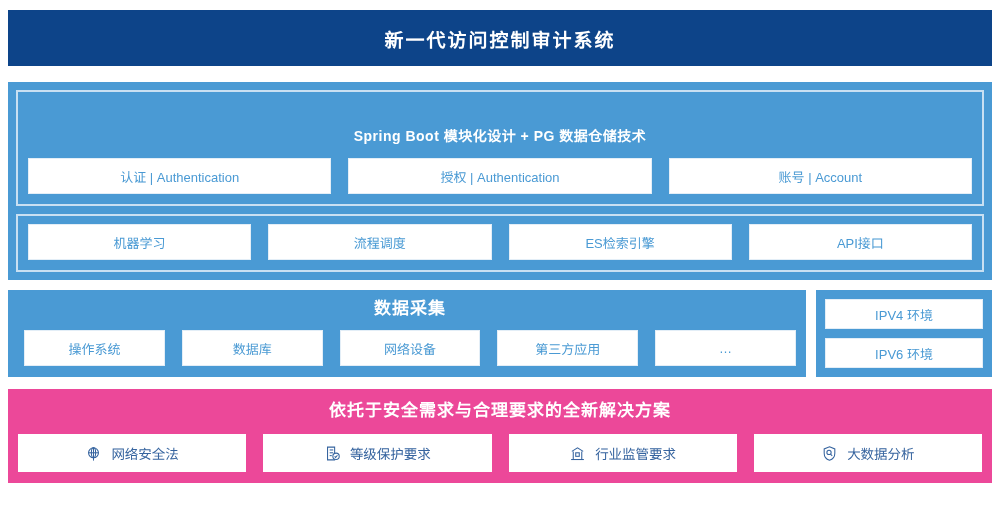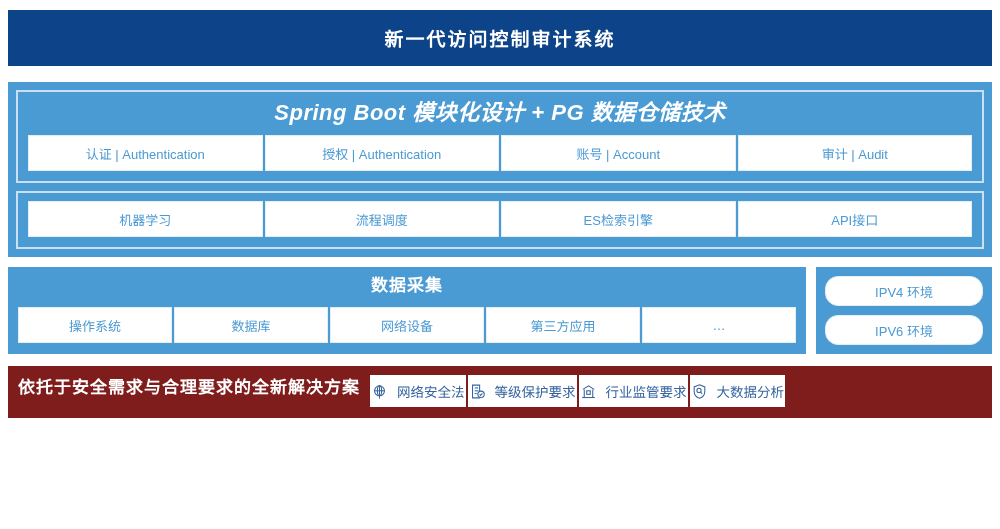--- a/index.html
+++ b/index.html
@@ -33,21 +33,20 @@
     background: #0d4489;
     display: flex;
     align-items: center;
     justify-content: center;
   }
   .header-title {
     font-size: 19px;
     font-weight: bold;
     letter-spacing: 2px;
     color: #ffffff;
-    font-family: Liberation Mono, monospace;
   }
 
   
   .section {
     margin: 0 8px;
     background: #4a9ad4;
     box-sizing: border-box;
   }
   .section.upper {
     margin-top: 16px;
@@ -68,28 +67,28 @@
 
   .panel-title {
     text-align: center;
     font-size: 17px;
     font-weight: bold;
     color: #ffffff;
     line-height: 26px;
     letter-spacing: 1px;
   }
   .panel-title.italic {
-    font-style: italic;
-    font-size: 22px;
+    font-size: 14px;
     letter-spacing: 0.5px;
+    margin-top: 23px;
   }
 
   .row {
     display: flex;
-    gap: 2px;
+    gap: 17px;
   }
   .row > .cell { flex: 1 1 0; }
 
   .cell {
     background: #ffffff;
     border: 1px solid #e3eef7;
     color: #4a9ad4;
     font-size: 13px;
     height: 36px;
     display: flex;
@@ -102,55 +101,55 @@
   
   .band {
     margin: 10px 8px 0 8px;
     display: flex;
     gap: 10px;
     align-items: stretch;
   }
   .band-main {
     flex: 1 1 auto;
     background: #4a9ad4;
-    padding: 6px 10px 10px 10px;
+    padding: 6px 10px 10px 16px;
     box-sizing: border-box;
     display: flex;
     flex-direction: column;
     gap: 8px;
   }
   .band-side {
     width: 176px;
     flex: 0 0 176px;
     background: #4a9ad4;
     padding: 9px;
     box-sizing: border-box;
     display: flex;
     flex-direction: column;
     justify-content: center;
     gap: 9px;
   }
-  .band-side .cell { height: 30px; font-size: 13px; border-radius: 13px; }
+  .band-side .cell { height: 30px; font-size: 13px; }
 
   
   .section.bottom {
     margin-top: 12px;
-    background: #7f1d1d;
+    background: #ec4899;
     padding: 9px 10px 11px 10px;
     display: flex;
-    flex-direction: row;
+    flex-direction: column;
     gap: 10px;
   }
   .section.bottom .panel-title {
     font-size: 17px;
     letter-spacing: 1px;
   }
   .section.bottom .cell {
     color: #36649f;
-    height: 32px;
+    height: 38px;
     border: 1px solid #ffffff;
     gap: 9px;
     font-size: 13.5px;
   }
   .cell-icon {
     width: 17px;
     height: 17px;
     display: inline-flex;
     align-items: center;
     justify-content: center;
@@ -173,23 +172,20 @@
       <div class="panel-title italic">Spring Boot 模块化设计 + PG 数据仓储技术</div>
       <div class="row">
         <div class="cell">
           <span>认证 | Authentication</span>
         </div>
         <div class="cell">
           <span>授权 | Authentication</span>
         </div>
         <div class="cell">
           <span>账号 | Account</span>
-        </div>
-        <div class="cell">
-          <span>审计 | Audit</span>
         </div>
       </div>
     </div>
 
     <div class="panel">
       <div class="row">
         <div class="cell">
           <span>机器学习</span>
         </div>
         <div class="cell">

